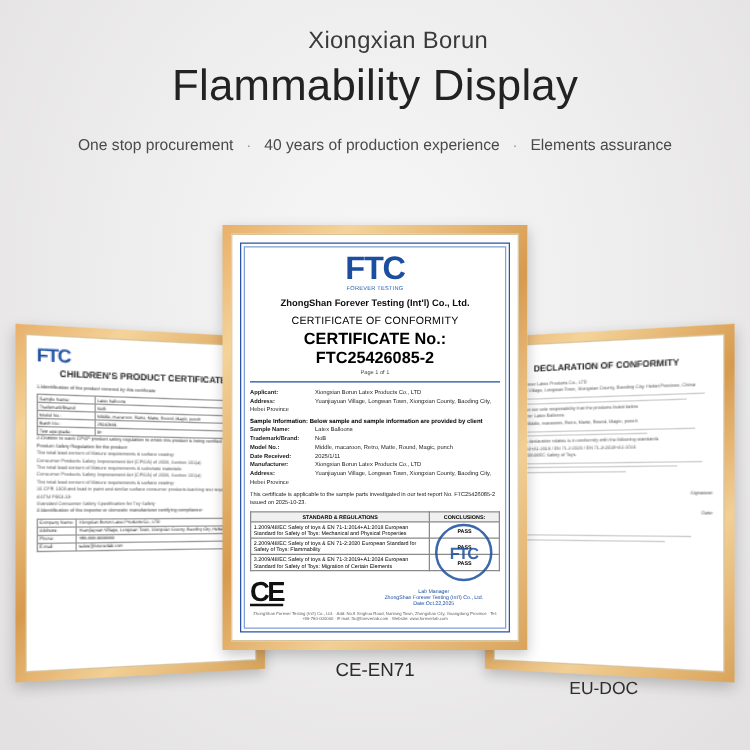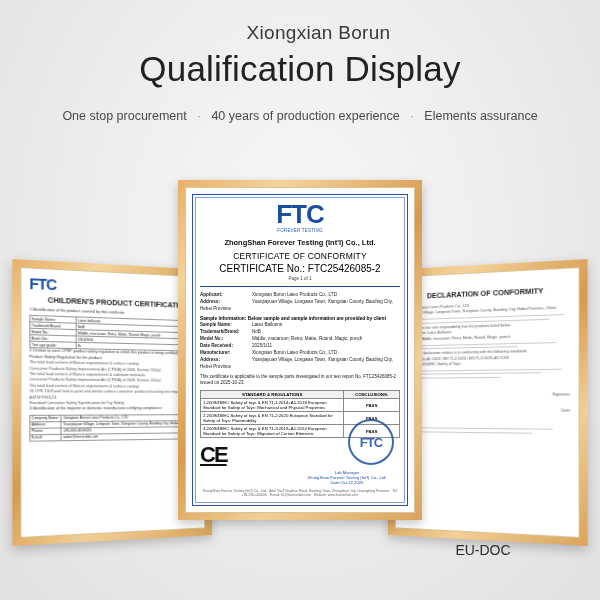--- a/index.html
+++ b/index.html
@@ -67,21 +67,21 @@
   .cert-border { position:absolute; left:6px; top:6px; right:6px; bottom:6px; border:1px solid #2a52a5; }
   .cert-border2 { position:absolute; left:9px; top:9px; right:9px; bottom:9px; border:1px solid #7fa0d8; }
   .cert-inner { position:absolute; left:14px; top:13px; right:14px; bottom:13px; }
   .cert-logo {
     text-align:center; color:#1b4ea0; font-size:26px; font-weight:bold;
     letter-spacing:-1px; line-height:1;
   }
   .cert-logo .sub { font-size:4.5px; letter-spacing:.2px; font-weight:normal; color:#2a64b8; display:block; margin-top:2px;}
   .cert-co { text-align:center; font-size:7.5px; font-weight:bold; color:#111; margin-top:4px; }
   .cert-h1 { text-align:center; font-size:8.5px; font-weight:normal; margin-top:4px; letter-spacing:.2px;}
-  .cert-h2 { text-align:center; font-size:10px; font-weight:normal; margin-top:2px;}
+  .cert-h2 { text-align:center; font-size:13px; font-weight:bold; margin-top:2px;}
   .cert-page { text-align:center; font-size:4.5px; color:#444; margin-top:2px;}
   .cert-rule { height:1px; background:#1b4ea0; margin:5px 0 4px; }
   .kv { font-size:4.6px; line-height:1.55; color:#222; }
   .kv b { display:inline-block; width:52px; font-weight:bold; }
   .sec { font-size:4.8px; font-weight:bold; margin-top:4px; }
   .para { font-size:4.5px; line-height:1.5; margin-top:3px; color:#222; }
   .tbl { width:100%; border-collapse:collapse; margin-top:3px; font-size:4.3px; }
   .tbl th, .tbl td { border:1px solid #8a8a8a; padding:1px 2px; }
   .tbl th { background:#f0f0f0; font-weight:bold; }
   .pass { text-align:center; font-weight:bold; }
@@ -109,21 +109,21 @@
   .stbl td { border:1px solid #9a9a9a; padding:0.5px 1px; }
   .greytext { color:#555; }
 </style>
 </head>
 <body>
 
 <div class="page">
 
   <div class="header">
     <div class="brand">Xiongxian Borun</div>
-    <div class="title">Qualification Display</div>
+    <div class="title">Flammability Display</div>
     <div class="tagline">
       <span>One stop procurement</span>
       <span class="dot">·</span>
       <span>40 years of production experience</span>
       <span class="dot">·</span>
       <span>Elements assurance</span>
     </div>
   </div>
 
   <div class="gallery">
@@ -295,15 +295,16 @@
             <div class="sign">
               <div>Lab Manager</div>
               <div>ZhongShan Forever Testing (Int'l) Co., Ltd.</div>
               <div>Date:Oct.22,2025</div>
             </div>
             <div class="footer-note">ZhongShan Forever Testing (Int'l) Co., Ltd.  ·  Add: No.8 Xinghua Road, Nanlang Town, Zhongshan City, Guangdong Province  ·  Tel: +86-760-000000  ·  E-mail: ftc@foreverlab.com  ·  Website: www.foreverlab.com</div>
           </div>
         </div>
       </div>
     </div>
+    <div class="caption cap-center">CE-EN71</div>
 
   </div>
 </div>
 
 </body></html>

